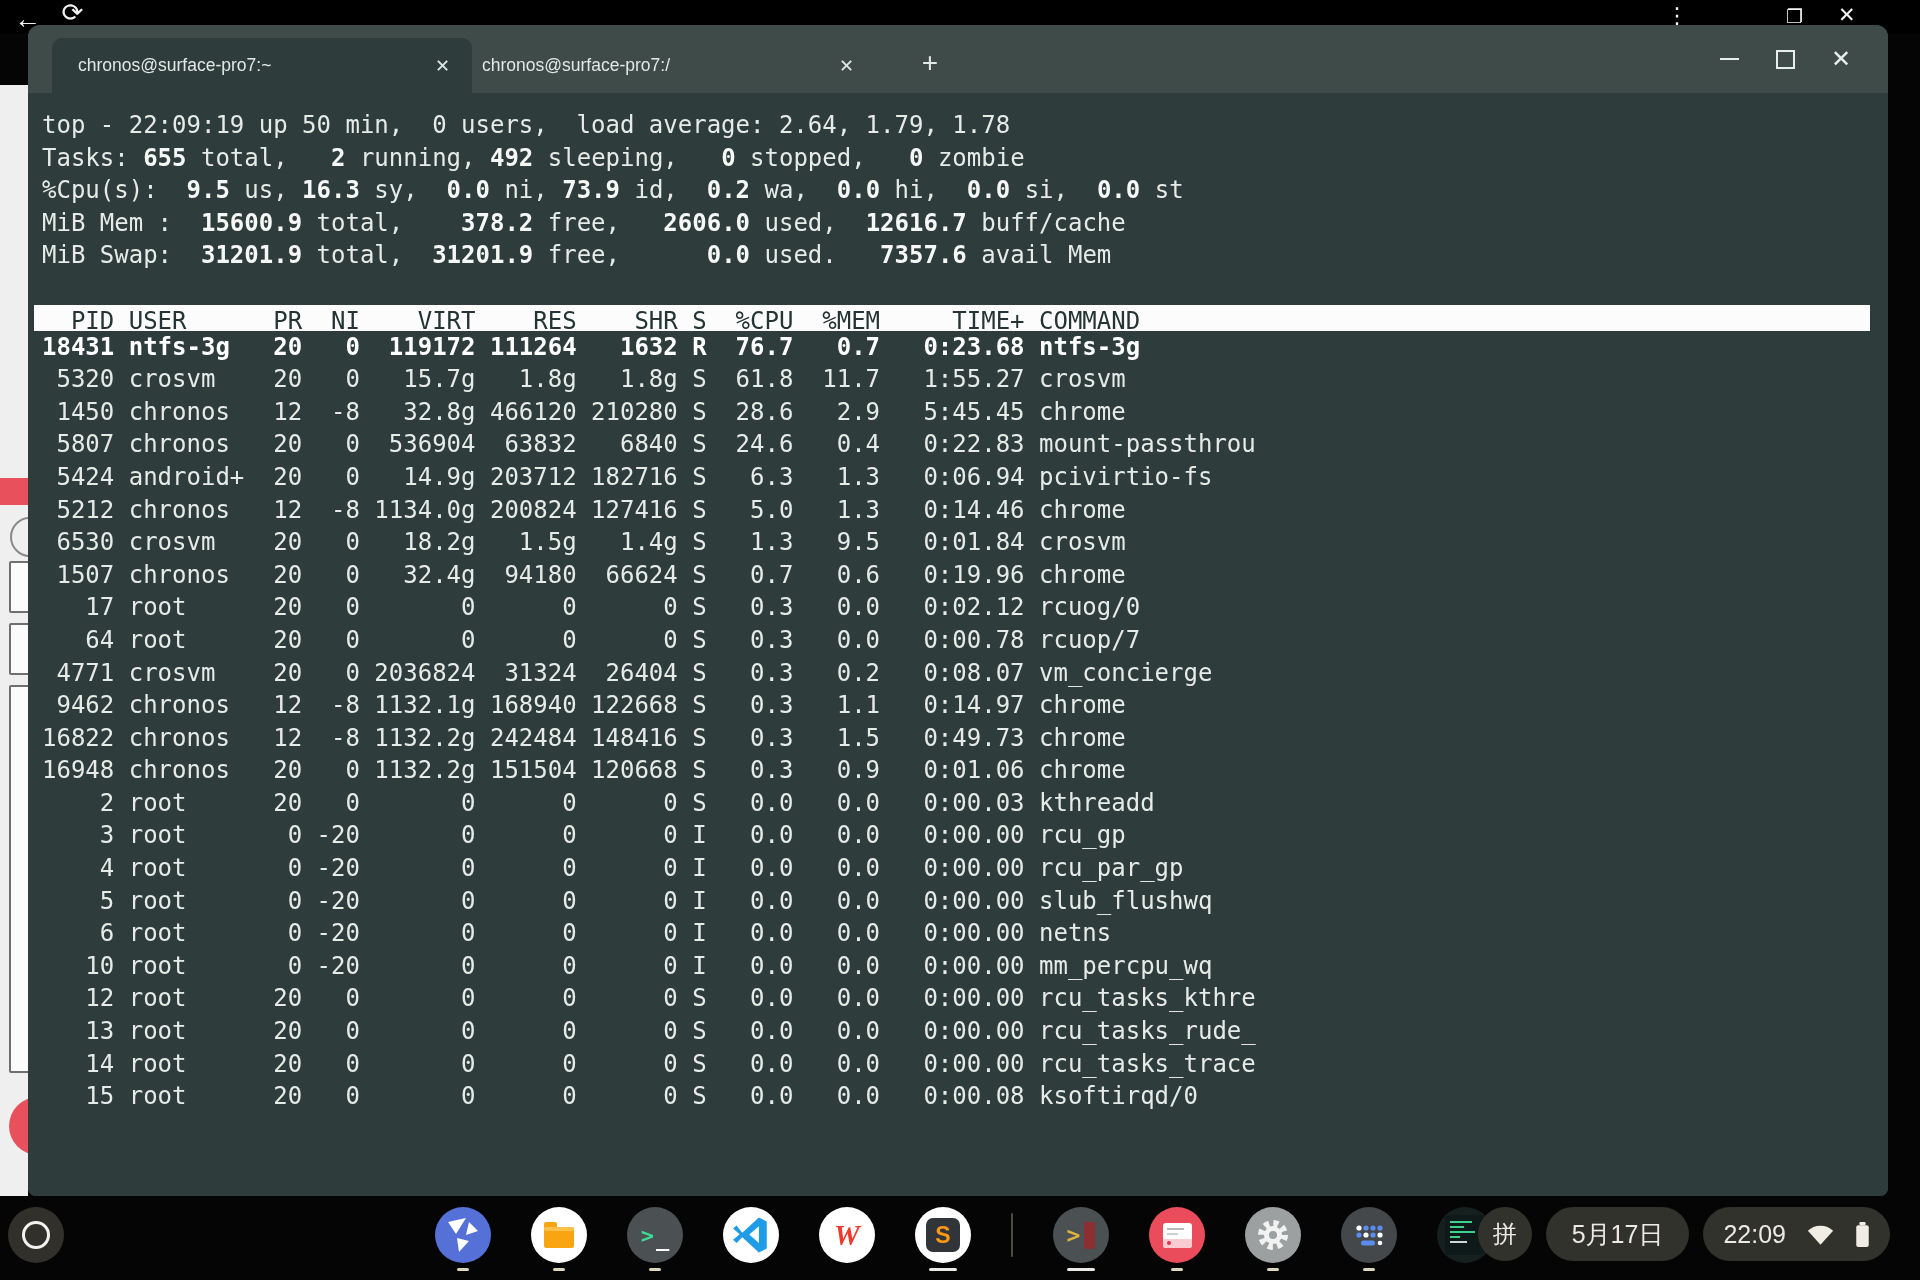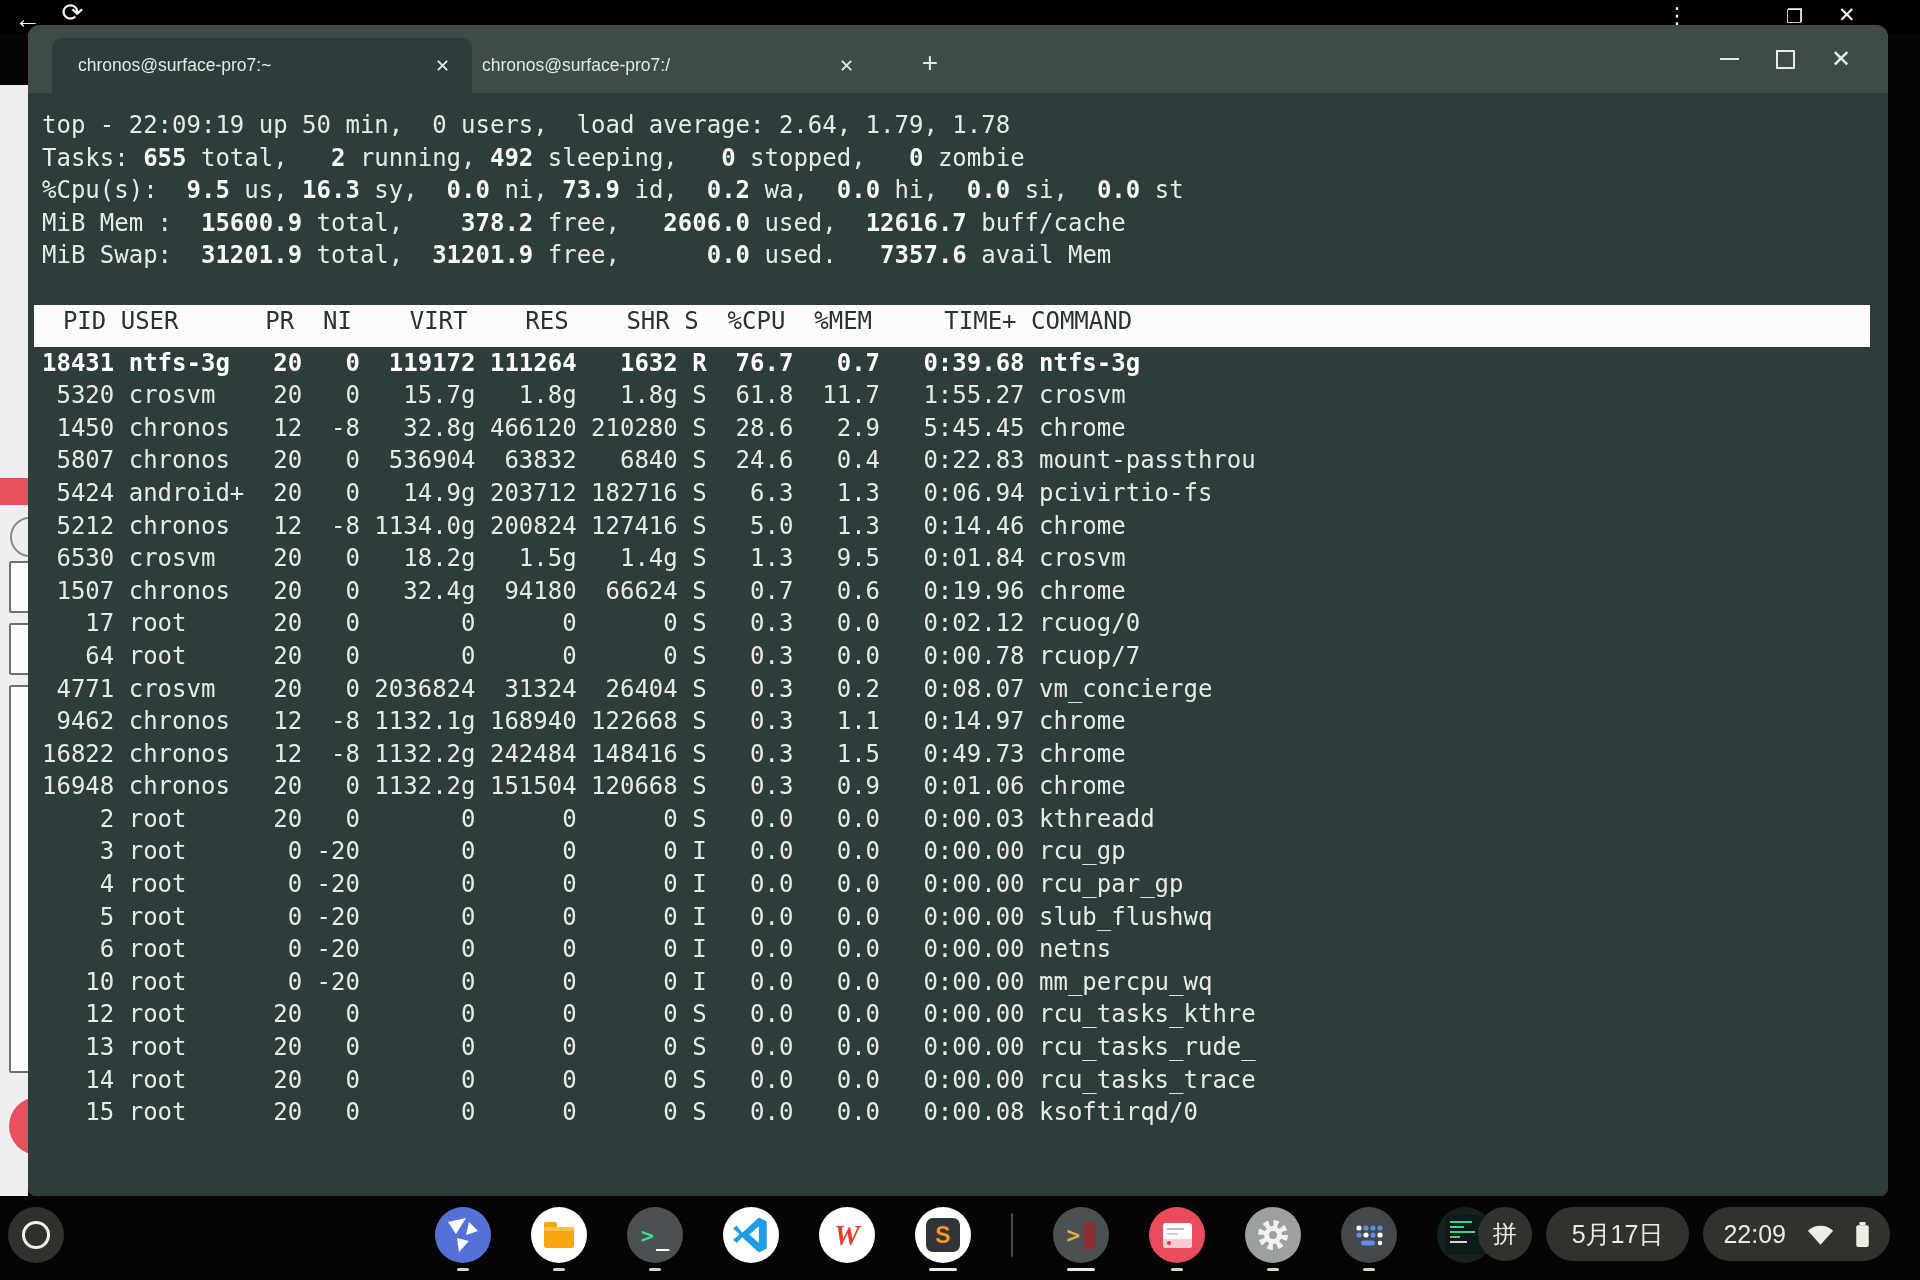--- a/index.html
+++ b/index.html
@@ -38,22 +38,22 @@
   .win-controls{position:absolute;right:30px;top:0;height:68px;display:flex;align-items:center;gap:22px;}
   .wc{width:34px;height:34px;display:flex;align-items:center;justify-content:center;}
   .wc-min i{display:block;width:19px;height:2.5px;background:#e8edeb;}
   .wc-max i{display:block;width:15px;height:15px;border:2.5px solid #e8edeb;}
   .wc-close{color:#e8edeb;font-size:24px;font-weight:300;}
 
   .t-body{height:1103px;background:#2e3d3b;padding:16px 10px 0 14px;box-sizing:border-box;
           font-family:"DejaVu Sans Mono",monospace;font-size:24px;line-height:32.6px;color:#e6ebe8;}
   .t-line{white-space:pre;height:32.6px;}
   .t-line .b{font-weight:bold;color:#f6f8f6;}
-  .t-header{white-space:pre;height:42px;background:#fcfcfc;color:#243432;
-            margin:0 8px 0 -8px;}
+  .t-header{white-space:pre;height:26px;background:#fcfcfc;color:#243432;
+            margin:0 8px 0 -8px;padding-left:8px;}
   .t-row{white-space:pre;height:32.6px;}
   .t-row.b{font-weight:bold;color:#ffffff;}
 
   
   .shelf{position:absolute;left:0;bottom:0;width:1920px;height:84px;background:#050505;z-index:3;}
   .launcher{position:absolute;left:8px;top:11px;width:56px;height:56px;border-radius:50%;
             background:#31302a;display:flex;align-items:center;justify-content:center;}
   .launcher i{display:block;width:22px;height:22px;border:3.5px solid #f2f2f2;border-radius:50%;}
   .apps{position:absolute;left:435px;top:11px;display:flex;gap:40px;align-items:center;}
   .app{position:relative;width:56px;height:56px;border-radius:50%;display:flex;
@@ -150,21 +150,21 @@
       <div id="summary">
           <div class="t-line"><span>top - 22:09:19 up 50 min,  0 users,  load average: 2.64, 1.79, 1.78</span></div>
           <div class="t-line"><span>Tasks: </span><span class="b">655</span><span> total,   </span><span class="b">2</span><span> running, </span><span class="b">492</span><span> sleeping,   </span><span class="b">0</span><span> stopped,   </span><span class="b">0</span><span> zombie</span></div>
           <div class="t-line"><span>%Cpu(s):  </span><span class="b">9.5</span><span> us, </span><span class="b">16.3</span><span> sy,  </span><span class="b">0.0</span><span> ni, </span><span class="b">73.9</span><span> id,  </span><span class="b">0.2</span><span> wa,  </span><span class="b">0.0</span><span> hi,  </span><span class="b">0.0</span><span> si,  </span><span class="b">0.0</span><span> st</span></div>
           <div class="t-line"><span>MiB Mem :  </span><span class="b">15600.9</span><span> total,    </span><span class="b">378.2</span><span> free,   </span><span class="b">2606.0</span><span> used,  </span><span class="b">12616.7</span><span> buff/cache</span></div>
           <div class="t-line"><span>MiB Swap:  </span><span class="b">31201.9</span><span> total,  </span><span class="b">31201.9</span><span> free,      </span><span class="b">0.0</span><span> used.   </span><span class="b">7357.6</span><span> avail Mem</span></div>
         </div>
       <div class="t-line"> </div>
       <div class="t-header">  PID USER      PR  NI    VIRT    RES    SHR S  %CPU  %MEM     TIME+ COMMAND</div>
       <div id="ptable">
-          <div class="t-row b">18431 ntfs-3g   20   0  119172 111264   1632 R  76.7   0.7   0:39.68 ntfs-3g</div>
+          <div class="t-row b">18431 ntfs-3g   20   0  119172 111264   1632 R  76.7   0.7   0:23.68 ntfs-3g</div>
           <div class="t-row"> 5320 crosvm    20   0   15.7g   1.8g   1.8g S  61.8  11.7   1:55.27 crosvm</div>
           <div class="t-row"> 1450 chronos   12  -8   32.8g 466120 210280 S  28.6   2.9   5:45.45 chrome</div>
           <div class="t-row"> 5807 chronos   20   0  536904  63832   6840 S  24.6   0.4   0:22.83 mount-passthrou</div>
           <div class="t-row"> 5424 android+  20   0   14.9g 203712 182716 S   6.3   1.3   0:06.94 pcivirtio-fs</div>
           <div class="t-row"> 5212 chronos   12  -8 1134.0g 200824 127416 S   5.0   1.3   0:14.46 chrome</div>
           <div class="t-row"> 6530 crosvm    20   0   18.2g   1.5g   1.4g S   1.3   9.5   0:01.84 crosvm</div>
           <div class="t-row"> 1507 chronos   20   0   32.4g  94180  66624 S   0.7   0.6   0:19.96 chrome</div>
           <div class="t-row">   17 root      20   0       0      0      0 S   0.3   0.0   0:02.12 rcuog/0</div>
           <div class="t-row">   64 root      20   0       0      0      0 S   0.3   0.0   0:00.78 rcuop/7</div>
           <div class="t-row"> 4771 crosvm    20   0 2036824  31324  26404 S   0.3   0.2   0:08.07 vm_concierge</div>

